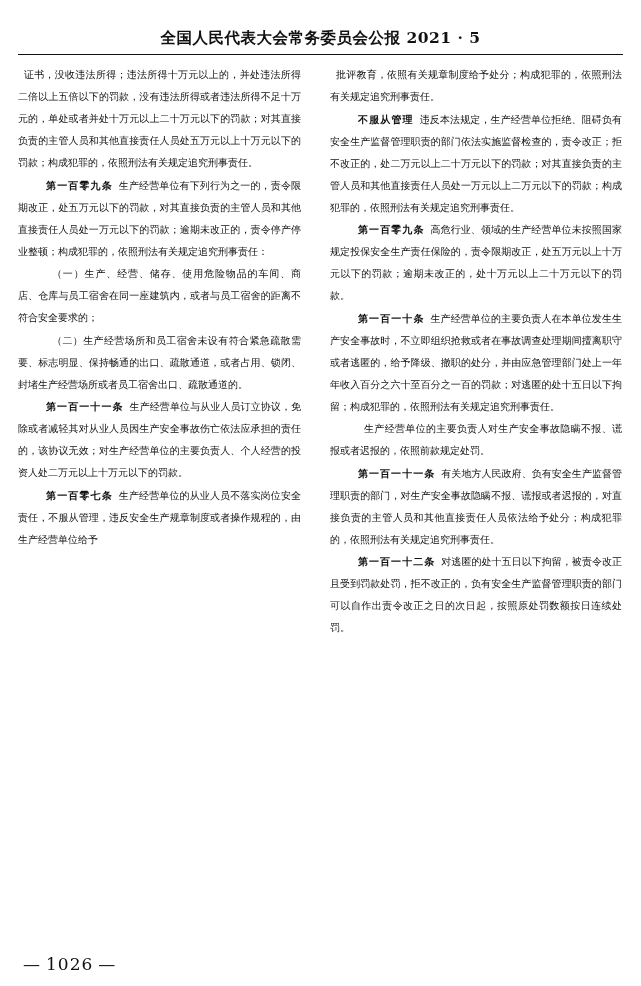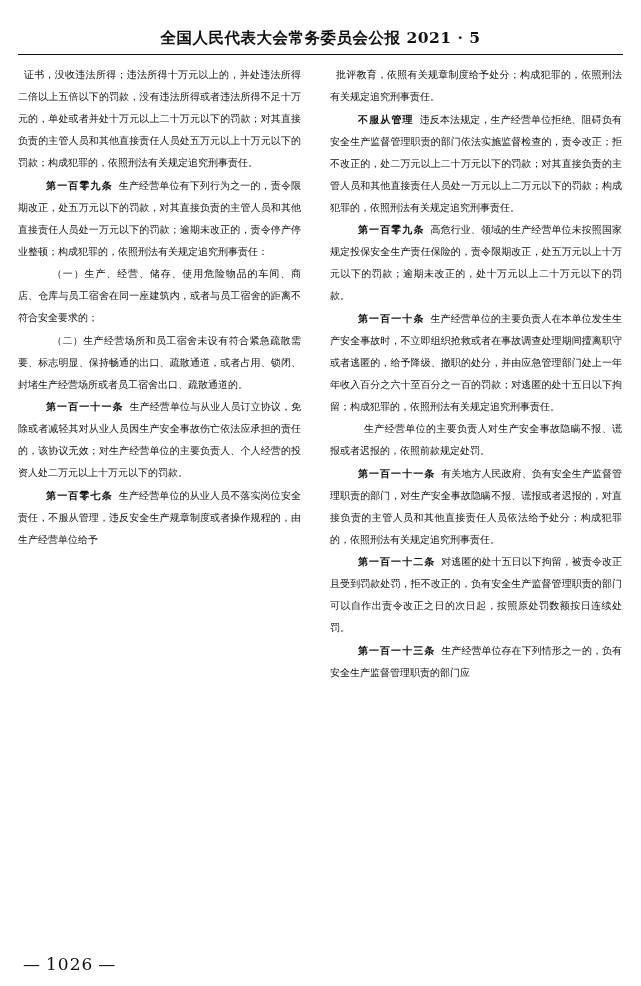--- a/index.html
+++ b/index.html
@@ -93,21 +93,20 @@
     <div class="col-gutter"></div>
 
     <div class="col col-right">
       <p class="para"><span class="art"></span><span>批评教育，依照有关规章制度给予处分；构成犯罪的，依照刑法有关规定追究刑事责任。</span></p>
       <p class="para indent"><span class="art">不服从管理</span><span>违反本法规定，生产经营单位拒绝、阻碍负有安全生产监督管理职责的部门依法实施监督检查的，责令改正；拒不改正的，处二万元以上二十万元以下的罚款；对其直接负责的主管人员和其他直接责任人员处一万元以上二万元以下的罚款；构成犯罪的，依照刑法有关规定追究刑事责任。</span></p>
       <p class="para indent"><span class="art">第一百零九条</span><span>高危行业、领域的生产经营单位未按照国家规定投保安全生产责任保险的，责令限期改正，处五万元以上十万元以下的罚款；逾期未改正的，处十万元以上二十万元以下的罚款。</span></p>
       <p class="para indent"><span class="art">第一百一十条</span><span>生产经营单位的主要负责人在本单位发生生产安全事故时，不立即组织抢救或者在事故调查处理期间擅离职守或者逃匿的，给予降级、撤职的处分，并由应急管理部门处上一年年收入百分之六十至百分之一百的罚款；对逃匿的处十五日以下拘留；构成犯罪的，依照刑法有关规定追究刑事责任。</span></p>
       <p class="para indent"><span class="art"></span><span>生产经营单位的主要负责人对生产安全事故隐瞒不报、谎报或者迟报的，依照前款规定处罚。</span></p>
       <p class="para indent"><span class="art">第一百一十一条</span><span>有关地方人民政府、负有安全生产监督管理职责的部门，对生产安全事故隐瞒不报、谎报或者迟报的，对直接负责的主管人员和其他直接责任人员依法给予处分；构成犯罪的，依照刑法有关规定追究刑事责任。</span></p>
       <p class="para indent"><span class="art">第一百一十二条</span><span>对逃匿的处十五日以下拘留，被责令改正且受到罚款处罚，拒不改正的，负有安全生产监督管理职责的部门可以自作出责令改正之日的次日起，按照原处罚数额按日连续处罚。</span></p>
-      <p class="para indent"><span class="art">第一百一十三条</span><span>生产经营单位存在下列情形之一的，负有安全生产监督管理职责的部门应</span></p>
     </div>
 
   </div>
 
   <div class="footer">
     <span class="dash">—</span><span>1026</span><span class="dash">—</span>
   </div>
 
 </div>
 

